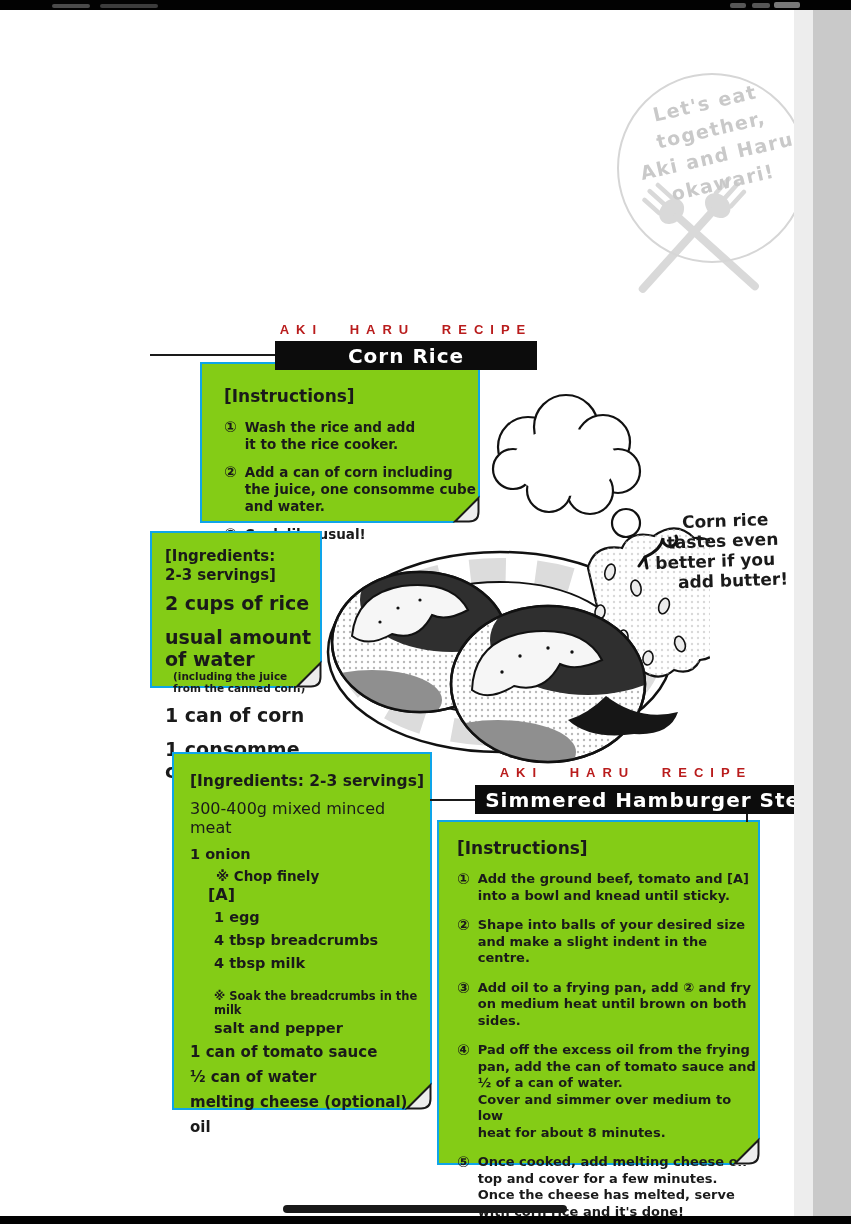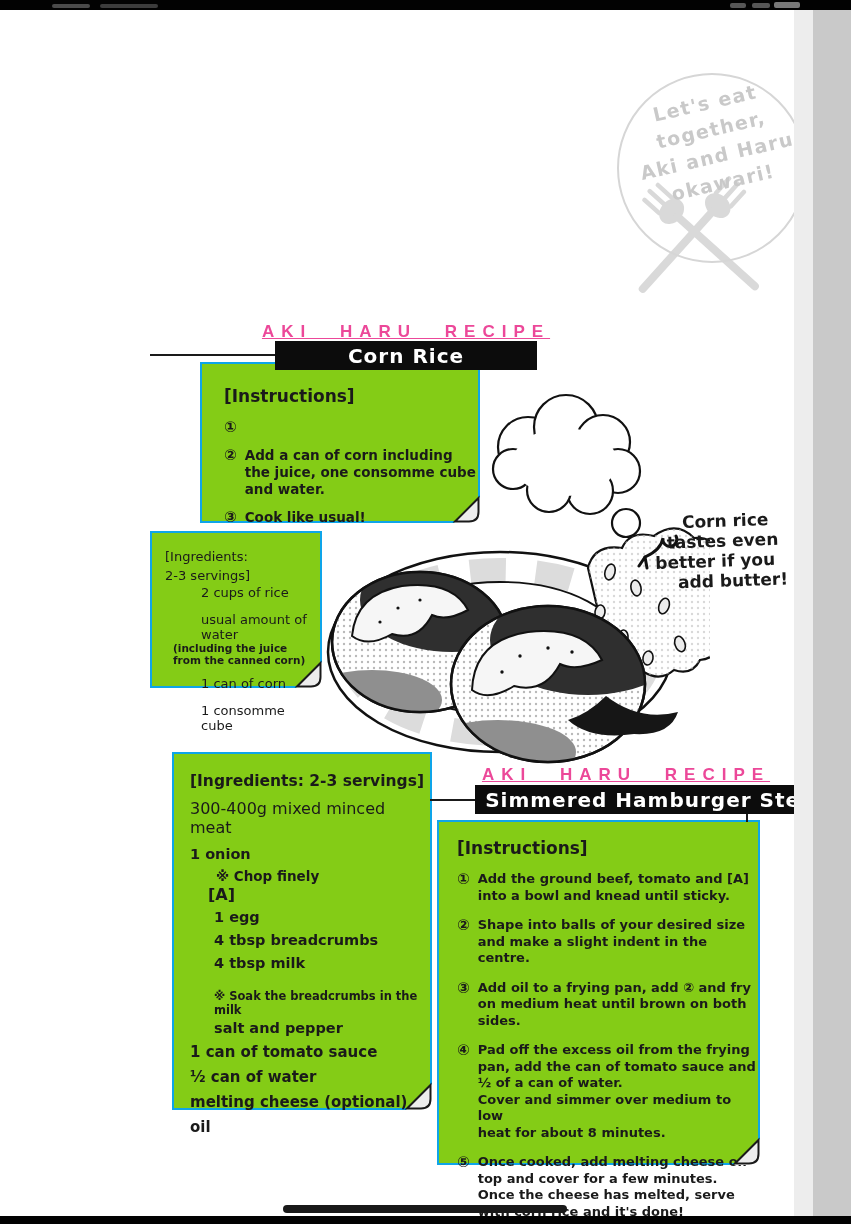--- a/index.html
+++ b/index.html
@@ -16,37 +16,37 @@
   .edge-light { position:absolute; left:794px; top:10px; width:19px; height:1206px; background:#ededed; z-index:40; }
   .edge-dark  { position:absolute; left:813px; top:10px; width:38px; height:1206px; background:#c9c9c9; z-index:40; }
   
   .stamp { position:absolute; left:617px; top:73px; width:190px; height:190px;
     border:2px solid #d6d6d6; border-radius:50%; z-index:3; box-sizing:border-box; }
   .stamp-text { position:absolute; left:-10px; top:14px; width:210px; transform:rotate(-13deg);
     color:#c9c9c9; font-weight:bold; font-size:19px; line-height:27px; text-align:center; letter-spacing:1.5px; }
   .forks { position:absolute; left:575px; top:100px; z-index:2; }
   
   .brand { position:absolute; width:320px; text-align:center; font-family:"Liberation Sans",sans-serif;
-    font-weight:bold; font-size:17px; letter-spacing:7px; word-spacing:16px; color:#ec4899; z-index:9;text-decoration:underline; }
+    font-weight:bold; font-size:13px; letter-spacing:7px; word-spacing:16px; color:#b91c1c; z-index:9; }
   .title-bar { position:absolute; background:#0c0c0c; color:#fff; display:flex; align-items:center;
     justify-content:center; font-weight:bold; z-index:10; }
   .title-bar span { font-size:20px; letter-spacing:1px; }
   .panel { position:absolute; background:#84cc16; border:2px solid #0ea5e9; box-sizing:border-box; z-index:6; }
   .cline { position:absolute; background:#1a1a1a; z-index:7; }
   .hand { font-weight:bold; color:#1a1a1a; }
   .instr-head { font-size:17px; font-weight:bold; margin-bottom:13px; }
   .step { display:flex; margin-bottom:11px; }
   .step .num { font-size:15px; line-height:17px; margin-right:8px; flex:0 0 auto; }
   .step .txt { font-size:13.5px; line-height:17px; white-space:pre-line; font-weight:bold; }
   .pre { white-space:pre-line; }
   
   .corn-instr { left:200px; top:362px; width:280px; height:161px; padding:22px 0 0 22px; }
   .corn-ingr  { left:150px; top:531px; width:172px; height:157px; padding:14px 0 0 13px; }
-  .corn-ingr .head { font-size:13px; line-height:19px; font-weight:normal; }
-  .ci-item { font-size:13px; font-weight:normal; margin-bottom:12px;margin-left:36px; }
+  .corn-ingr .head { font-size:15px; line-height:19px; font-weight:bold; margin-bottom:7px; }
+  .ci-item { font-size:19px; font-weight:bold; margin-bottom:12px; }
   .ci-item.tight { margin-bottom:0; }
   .ci-note { font-size:10.5px; line-height:12px; font-weight:bold; margin:0 0 10px 8px; white-space:pre-line; }
   
   .ham-ingr { left:172px; top:752px; width:260px; height:358px; padding:18px 0 0 16px; }
   .hi-head  { font-size:15.5px; font-weight:bold; margin-bottom:9px; }
   .hi-big   { font-size:16px; font-weight:normal; margin-bottom:9px; }
   .hi-item  { font-size:14.5px; font-weight:bold; margin-bottom:2px; }
   .hi-sub   { font-size:13.5px; font-weight:bold; margin:6px 0 1px 26px; }
   .hi-note2 { font-size:12px; line-height:14px; font-weight:bold; margin:0 0 9px 38px; white-space:pre-line; }
   .hi-group { font-size:16px; font-weight:bold; margin:0 0 5px 18px; }
@@ -108,20 +108,22 @@
 <div class="brand" style="left:246px; top:322px;">AKI HARU RECIPE</div>
 <div class="cline" style="left:150px;top:354px;width:127px;height:2px;"></div>
 <div class="title-bar" style="left:275px;top:341px;width:262px;height:29px;">
   <span>Corn Rice</span>
 </div>
 
 <div class="panel corn-instr hand">
   <div class="instr-head">[Instructions]</div>
   <div class="step">
     <span class="num">①</span>
+    <span class="txt">Wash the rice and add
+it to the rice cooker.</span>
   </div>
   <div class="step">
     <span class="num">②</span>
     <span class="txt">Add a can of corn including
 the juice, one consomme cube
 and water.</span>
   </div>
   <div class="step">
     <span class="num">③</span>
     <span class="txt">Cook like usual!</span>

